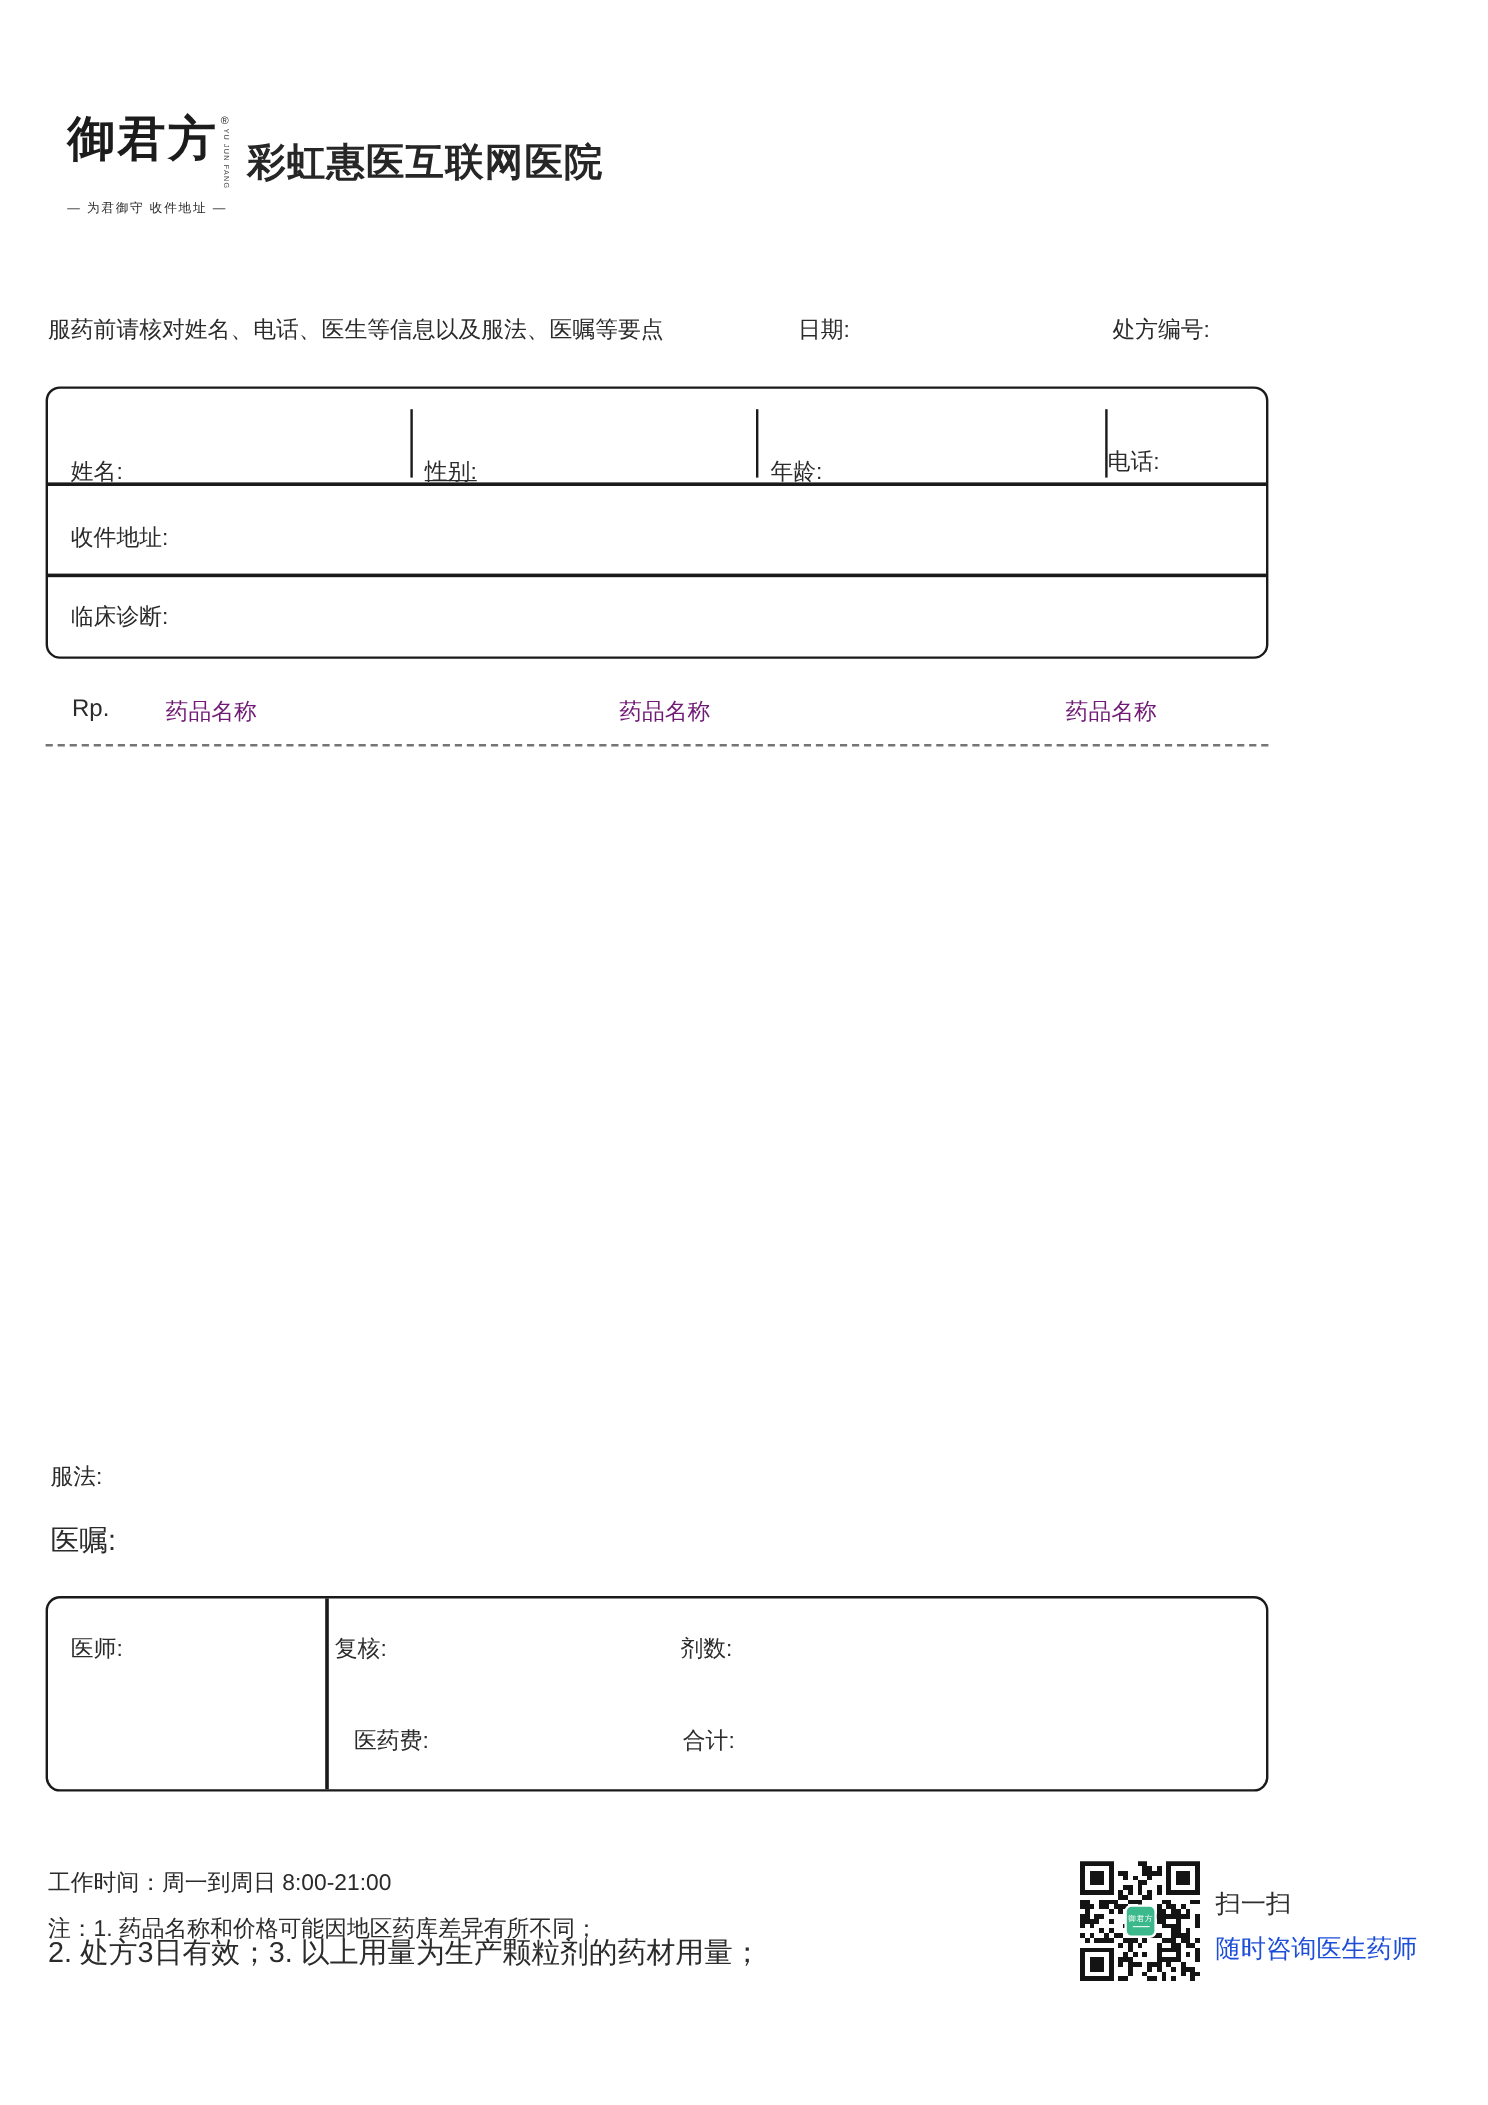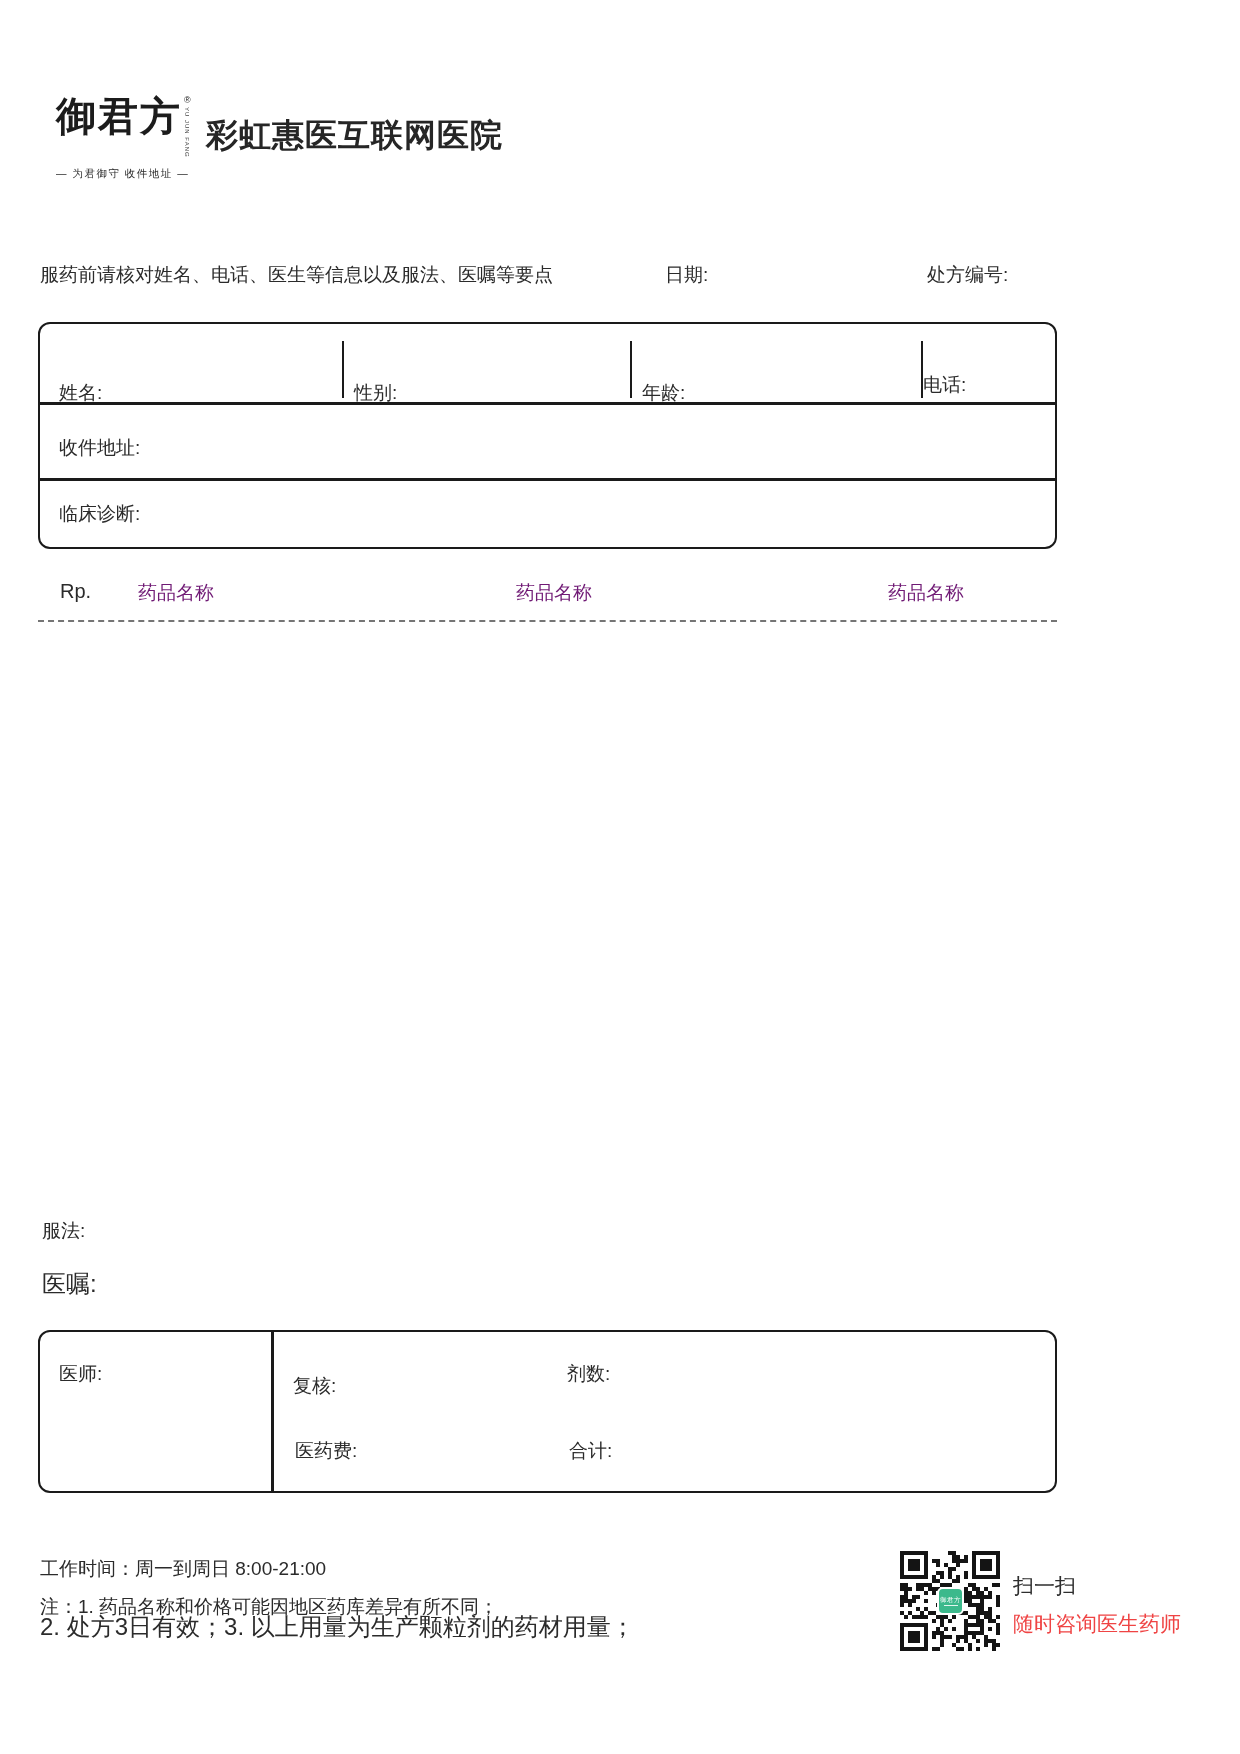--- a/index.html
+++ b/index.html
@@ -74,21 +74,21 @@
   .qr-wrap { position:absolute; left:900px; top:1551px; width:100px; height:100px; }
   .qr-wrap svg { width:100px; height:100px; display:block; }
   .qr-logo {
     position:absolute; left:37px; top:36px; width:27px; height:28px;
     border-radius:6px; border:2px solid #ffffff;
     display:flex; flex-direction:column; align-items:center; justify-content:center;
     color:#ffffff; font-size:6.5px; line-height:1.2; letter-spacing:0.5px;
   }
   .qr-logo .sub { width:14px; height:1px; background:rgba(255,255,255,0.85); margin-top:2px; }
   .scan-title { position:absolute; left:1013px; top:1572px; font-size:21px; color:#2e2e2e; }
-  .scan-subtitle { position:absolute; left:1013px; top:1610px; font-size:21px; color:#ef4444; }
+  .scan-subtitle { position:absolute; left:1013px; top:1610px; font-size:21px; color:#1d4ed8; }
 </style>
 </head>
 <body>
 
 <div class="page">
 
   <div class="logo-block">
     <div class="logo-row">
       <span class="logo-text">御君方</span>
       <span class="logo-side">
@@ -101,21 +101,21 @@
   <div class="hospital-title">彩虹惠医互联网医院</div>
 
   <div class="notice-row">
     <span class="check-reminder">服药前请核对姓名、电话、医生等信息以及服法、医嘱等要点</span>
     <span class="date-label">日期:</span>
     <span class="rx-number-label">处方编号:</span>
   </div>
 
   <div class="patient-box">
     <span class="label" style="left:19px; top:56px;">姓名:</span>
-    <span class="label" style="left:314px; top:56px;">性别:</span>
+    <span class="label" style="left:314px; top:56px;text-decoration:underline;">性别:</span>
     <span class="label" style="left:602px; top:56px;">年龄:</span>
     <span class="label" style="left:883px; top:48px;text-align:center;">电话:</span>
     <div class="vdiv" style="left:302px;"></div>
     <div class="vdiv" style="left:590px;"></div>
     <div class="vdiv" style="left:881px;"></div>
     <div class="hline" style="top:78px;"></div>
     <span class="label" style="left:19px; top:111px;">收件地址:</span>
     <div class="hline" style="top:154px;"></div>
     <span class="label" style="left:19px; top:177px;">临床诊断:</span>
   </div>
@@ -127,21 +127,21 @@
     <span class="drug-col" style="left:850px;">药品名称</span>
   </div>
   <div class="rx-divider"></div>
 
   <div class="usage-label">服法:</div>
   <div class="advice-label">医嘱:</div>
 
   <div class="signoff-box">
     <div class="signoff-vdiv"></div>
     <span class="label" style="left:19px; top:29px;">医师:</span>
-    <span class="label" style="left:253px; top:29px;margin-top:12px;">复核:</span>
+    <span class="label" style="left:239px; top:29px;">复核:</span>
     <span class="label" style="left:527px; top:29px;">剂数:</span>
     <span class="label" style="left:255px; top:106px;">医药费:</span>
     <span class="label" style="left:529px; top:106px;">合计:</span>
   </div>
 
   <div class="working-hours">工作时间：周一到周日 8:00-21:00</div>
   <div class="note-line1">注：1. 药品名称和价格可能因地区药库差异有所不同；</div>
   <div class="note-line2">2. 处方3日有效；3. 以上用量为生产颗粒剂的药材用量；</div>
 
   <div class="qr-wrap">

